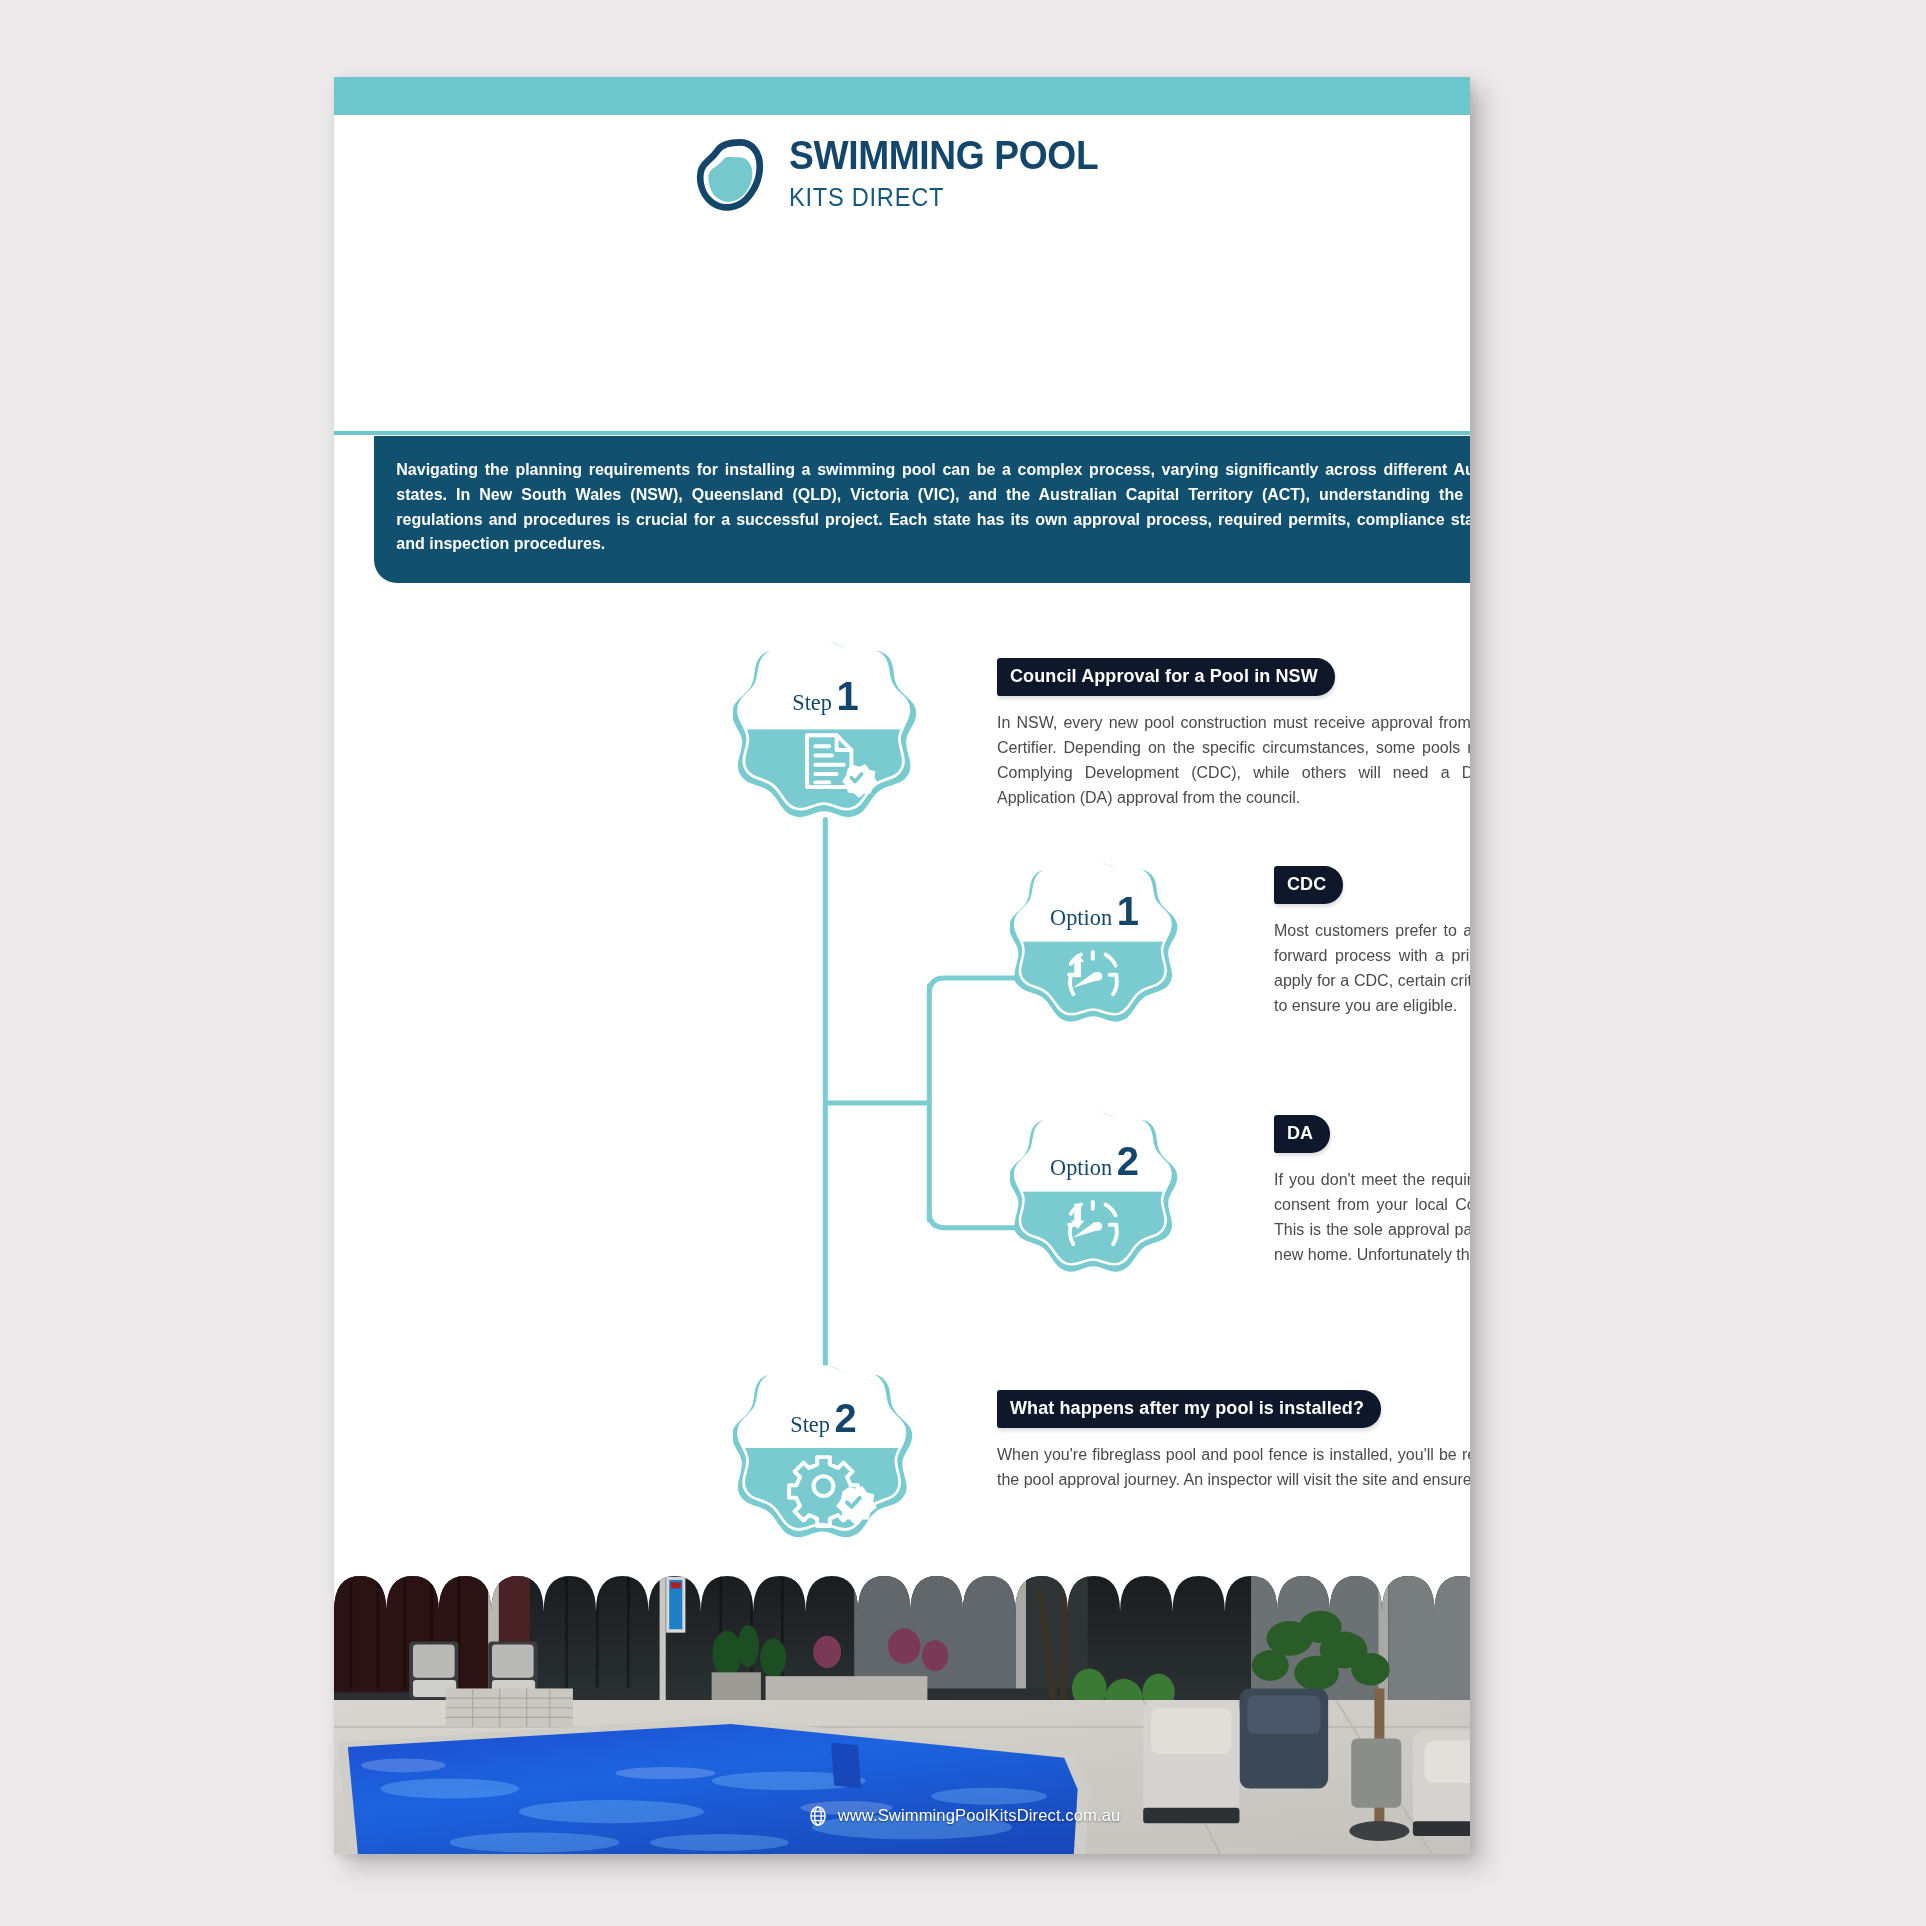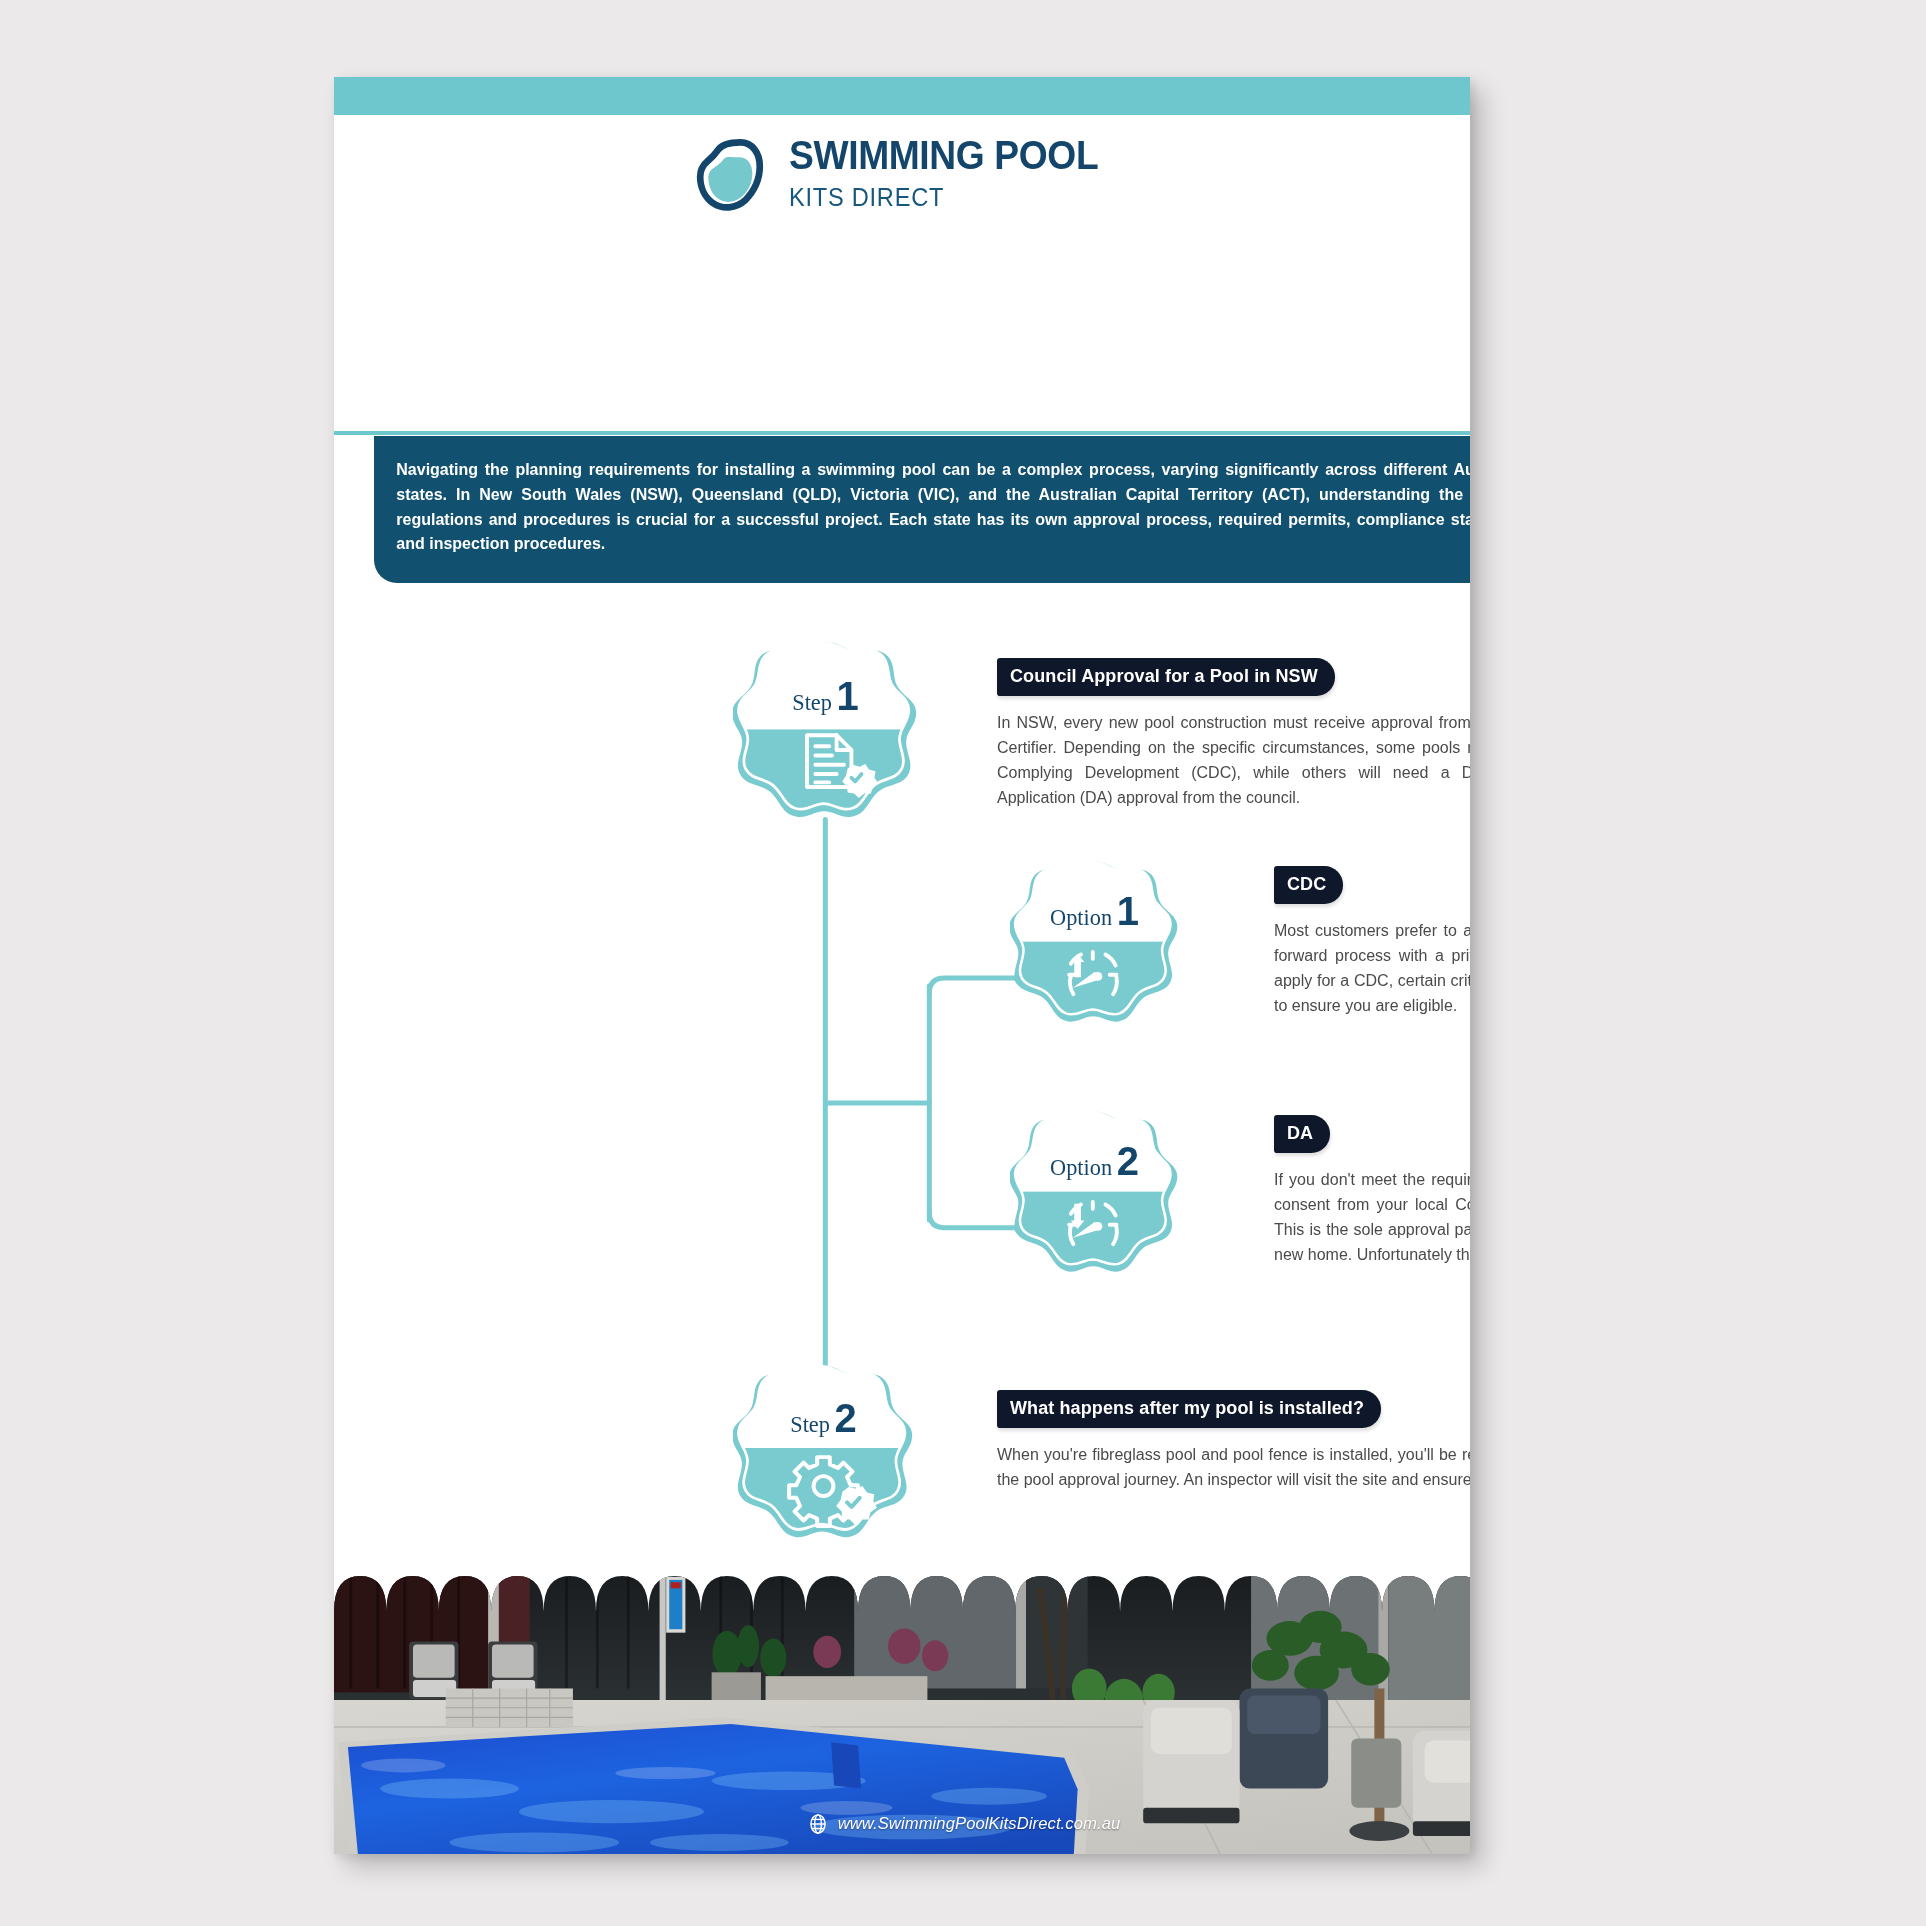--- a/index.html
+++ b/index.html
@@ -123,24 +123,23 @@
     position:absolute; left:0; bottom:0; width:1260px; height:281px;
     overflow:hidden;
   }
 
   
   .scallop {
     position:absolute; left:0; top:0; width:1260px; height:281px;
   }
 
   .url-bar {
-    position:absolute; left:0; bottom:20px; width:100%;
+    position:absolute; left:0; bottom:28px; width:100%;
     display:flex; justify-content:center; align-items:center; gap:10px;
     z-index:5;
-    font-style:italic;
   }
   .url-bar .globe { width:20px; height:20px; flex:none; }
   .url-bar .url-text {
     color:#ffffff; font-size:16.6px; letter-spacing:0.1px;
     text-shadow:0 0.8px 1.9px rgba(0,0,0,0.45);
   }
 </style>
 </head>
 <body>
 

